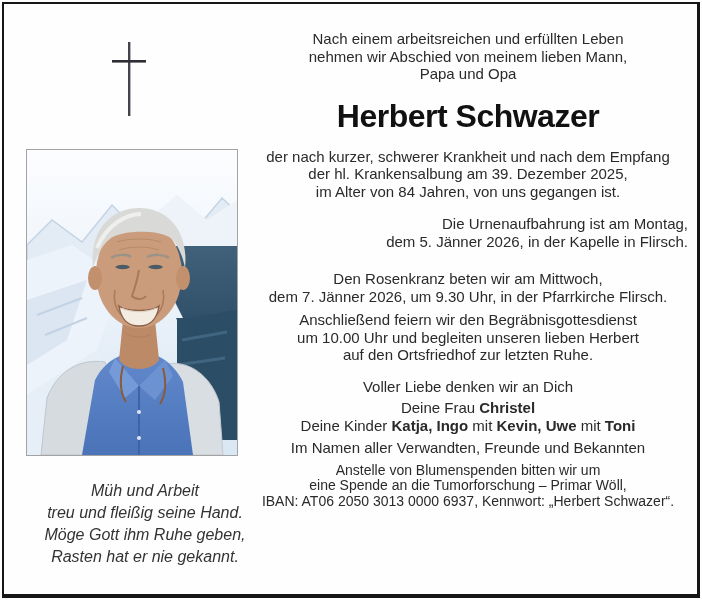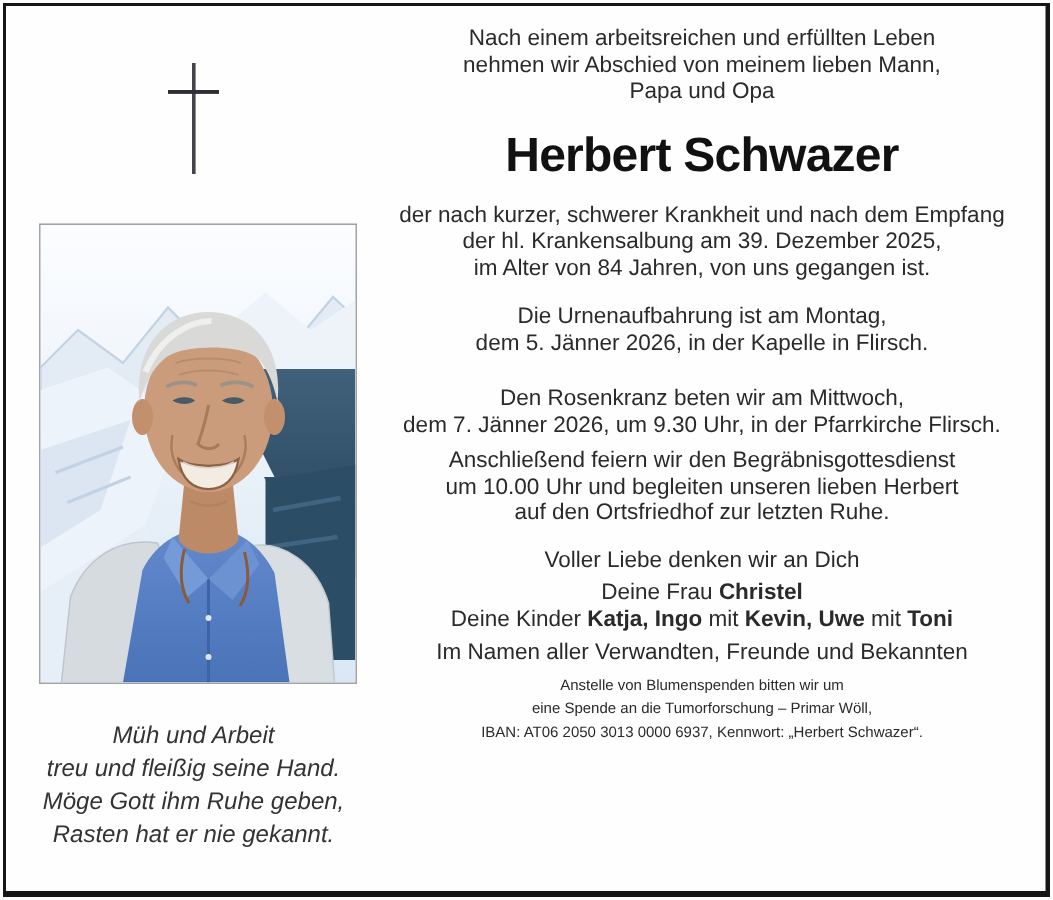--- a/index.html
+++ b/index.html
@@ -12,45 +12,45 @@
   }
   
   .left-col { position:absolute; left:0; top:0; width:250px; height:100%; }
   .cross-wrap { position:absolute; left:0; top:38px; width:250px; height:76px; }
   .photo-frame {
     position:absolute; left:22px; top:145px; width:210px; height:305px;
     border:1px solid #a3a3a3; background:#e8f0f8; overflow:hidden;
   }
   .photo-frame svg { display:block; }
   .poem {
-    position:absolute; left:0; top:476px; width:250px;
+    position:absolute; left:16px; top:476px; width:250px;
     text-align:center; font-style:italic; font-size:16px; line-height:22px; color:#333333;
   }
   .poem span { display:block; }
   
   .right-col {
     position:absolute; left:244px; top:0; width:440px;
     text-align:center; color:#2a2a2a; font-size:15px; line-height:17.5px;
     padding-top:13px;
   }
   .right-col .line { display:block; }
   .blk { margin:0; }
-  .intro      { margin-top:0; }
+  .intro      { margin-top:13px; }
   .title      { font-size:32px; line-height:46px; font-weight:700; color:#111111;
                 letter-spacing:-0.5px; margin:10px 0 0 0; }
   .death      { margin-top:9px; }
-  .urnen      { margin-top:15px; }
+  .urnen      { margin-top:15px;text-align:right; }
   .rosenkranz { margin-top:20px; }
   .begraebnis { margin-top:6px; }
   .love       { margin-top:14px; }
   .family     { margin-top:4px; }
   .family b   { font-weight:700; }
   .in-namen   { margin-top:5px; }
   .rosenkraenze { margin-top:11px; }
-  .donation   { margin-top:6px; font-size:10px; line-height:15.5px; }
+  .donation   { margin-top:6px; font-size:14px; line-height:15.5px; }
   .closing    { margin-top:9px; }
 </style>
 </head>
 <body>
 
 <div class="stage">
   <div class="card">
 
     <div class="left-col">
 

